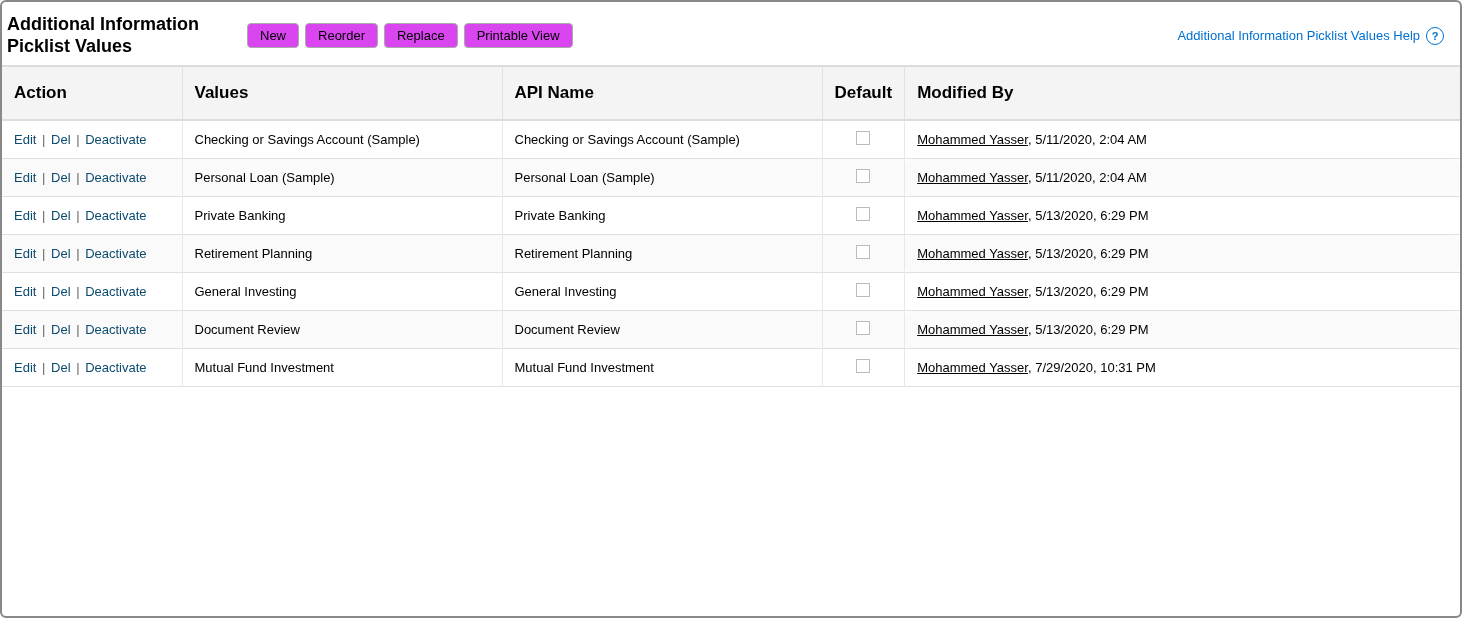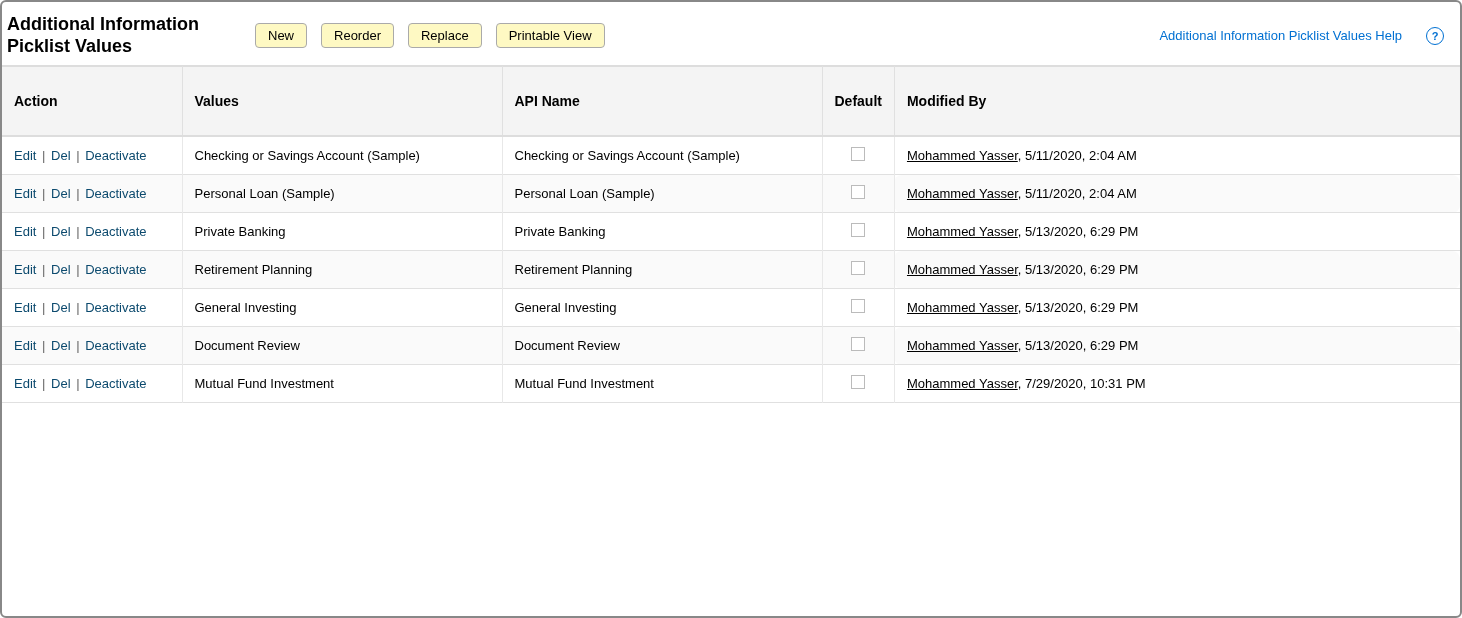--- a/index.html
+++ b/index.html
@@ -32,33 +32,32 @@
       line-height: 1.2;
     }
     .header-buttons {
       display: flex;
       gap: 6px;
       align-items: center;
       margin-left: 8px;
     }
     .header-btn {
       border: 1px solid #aaa;
-      background: #fef9c3;
+      background: #d946ef;
       padding: 4px 12px;
       border-radius: 4px;
       font-size: 13px;
       cursor: pointer;
       color: #000;
-      margin-left: 8px;
     }
     .header-help {
       margin-left: auto;
       display: flex;
       align-items: center;
-      gap: 24px;
+      gap: 6px;
       color: #0070d2;
       font-size: 13px;
     }
     .help-link {
       color: #0070d2;
       text-decoration: none;
       cursor: pointer;
     }
     .help-circle {
       width: 18px;
@@ -80,23 +79,23 @@
       width: 100%;
       border-collapse: collapse;
     }
     thead tr {
       background: #f4f4f4;
       border-top: 1px solid #ddd;
       border-bottom: 2px solid #ddd;
     }
     th {
       text-align: left;
-      padding: 26px 12px;
+      padding: 16px 12px;
       font-weight: bold;
-      font-size: 14px;
+      font-size: 17px;
       border-right: 1px solid #e0e0e0;
     }
     th:last-child { border-right: none; margin-top: 8px; }
     tbody tr {
       border-bottom: 1px solid #e0e0e0;
     }
     tbody tr:nth-child(even) {
       background: #fafafa;
     }
     td {

